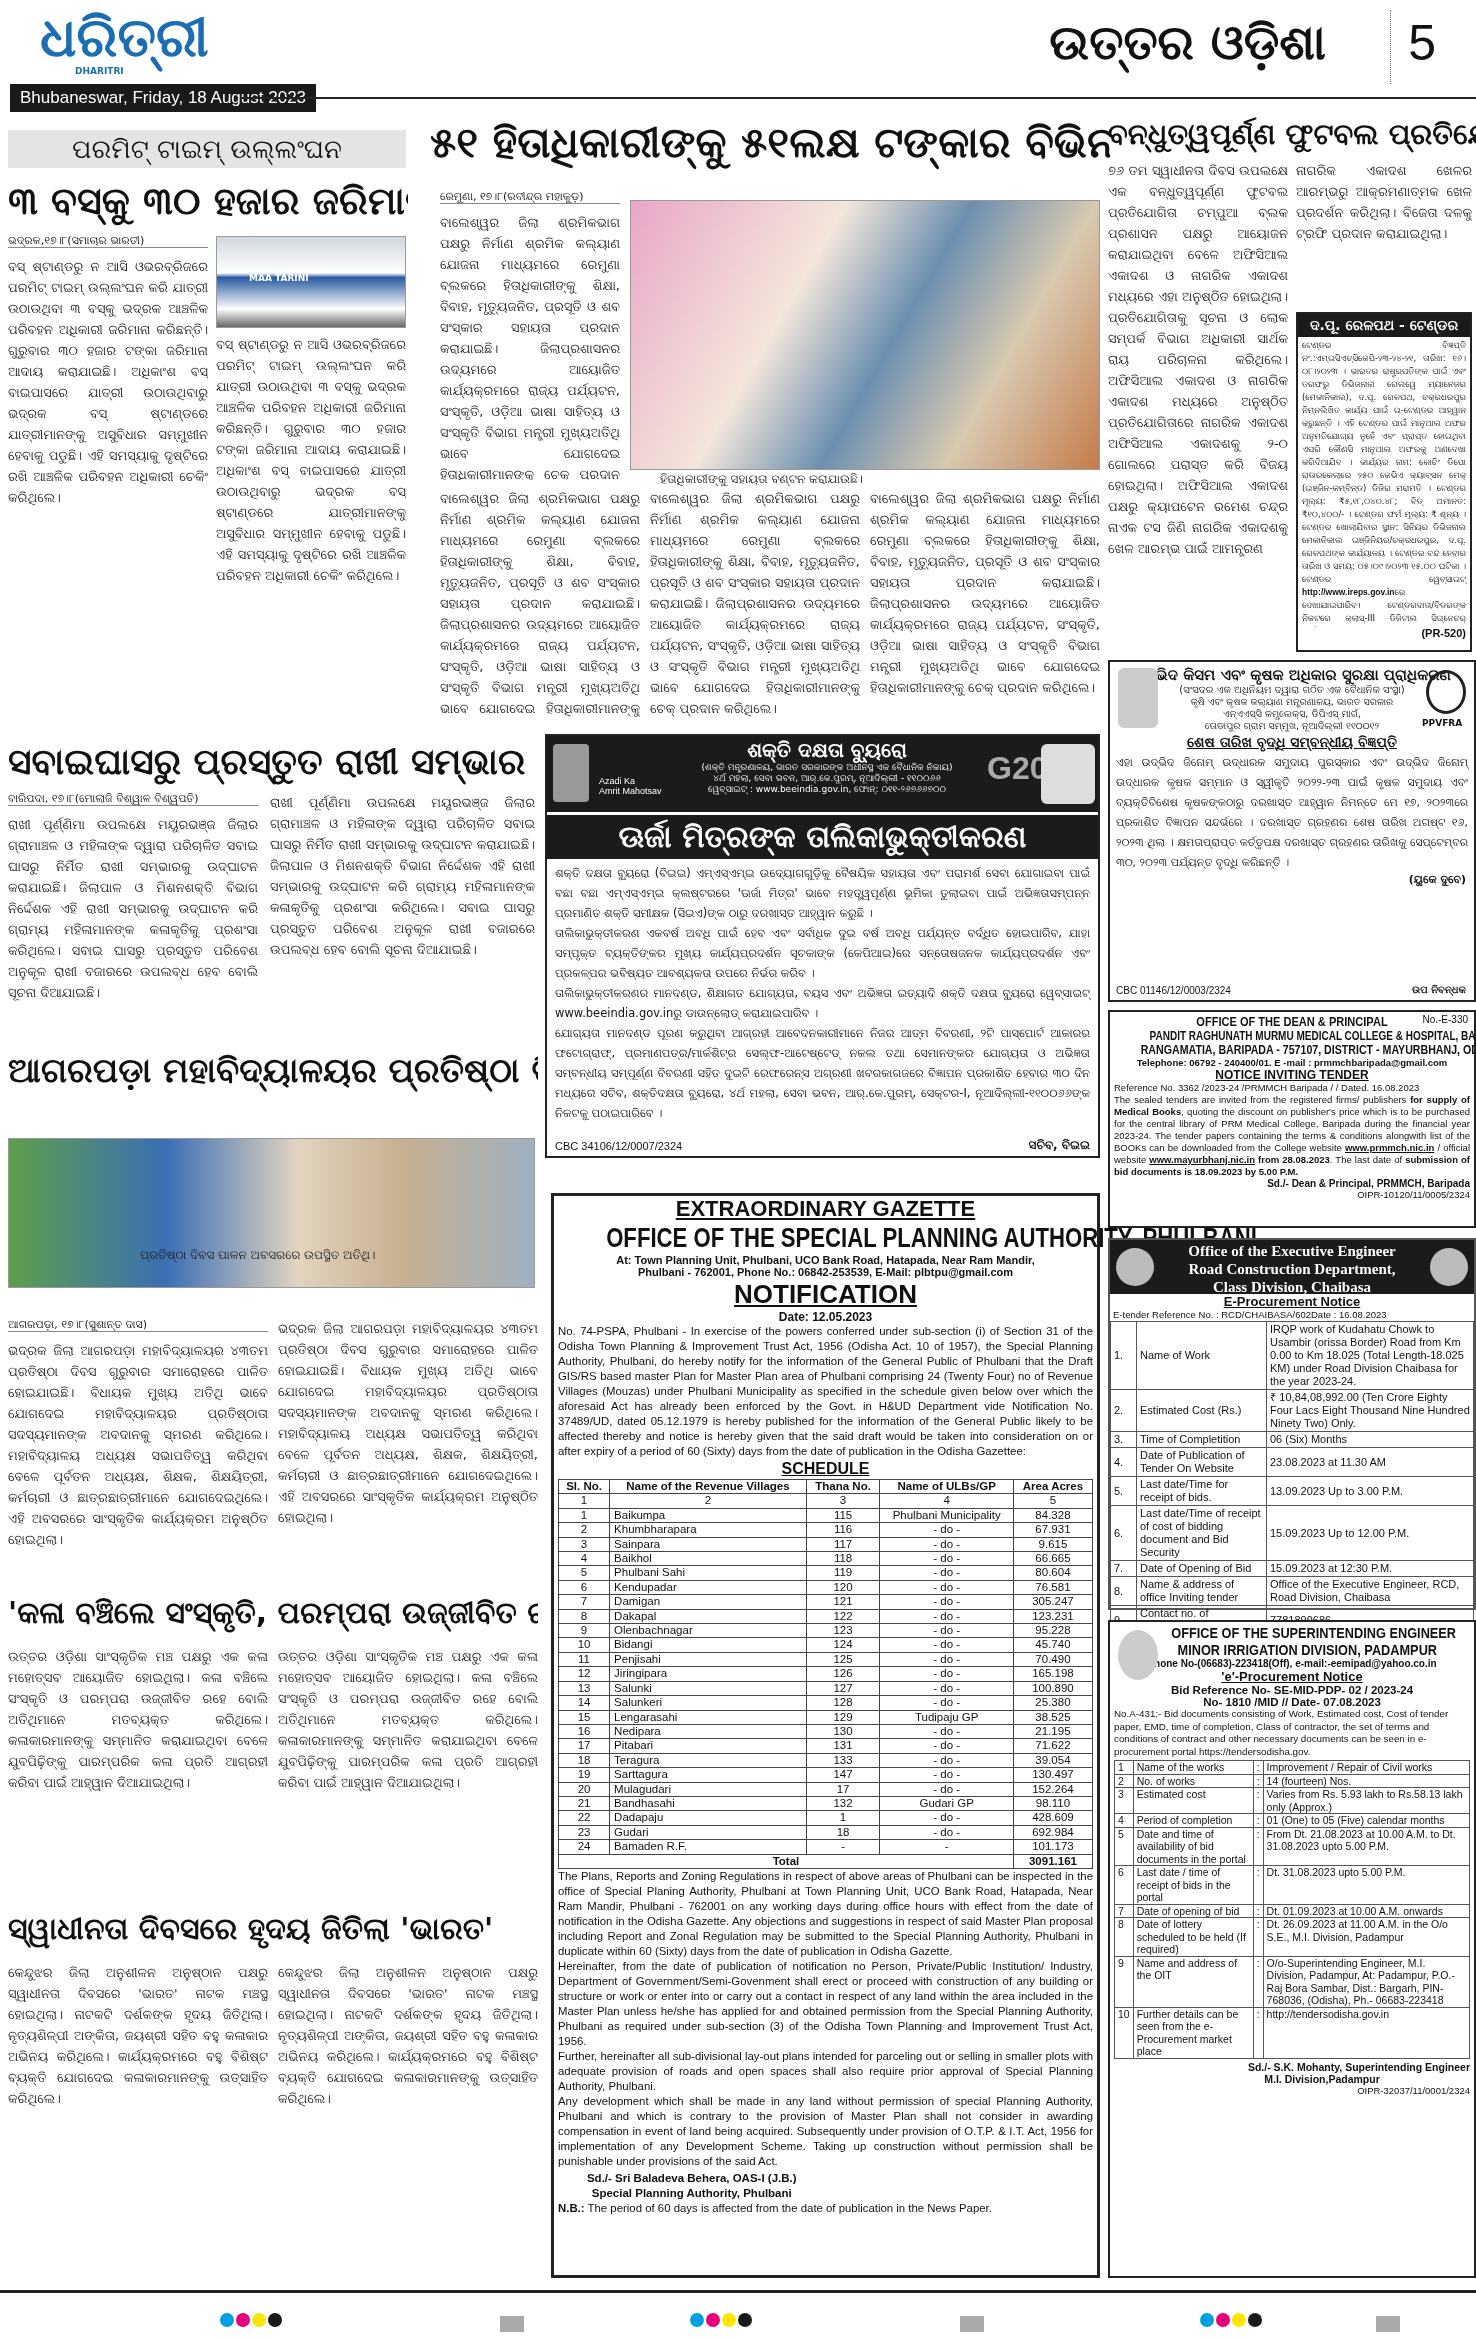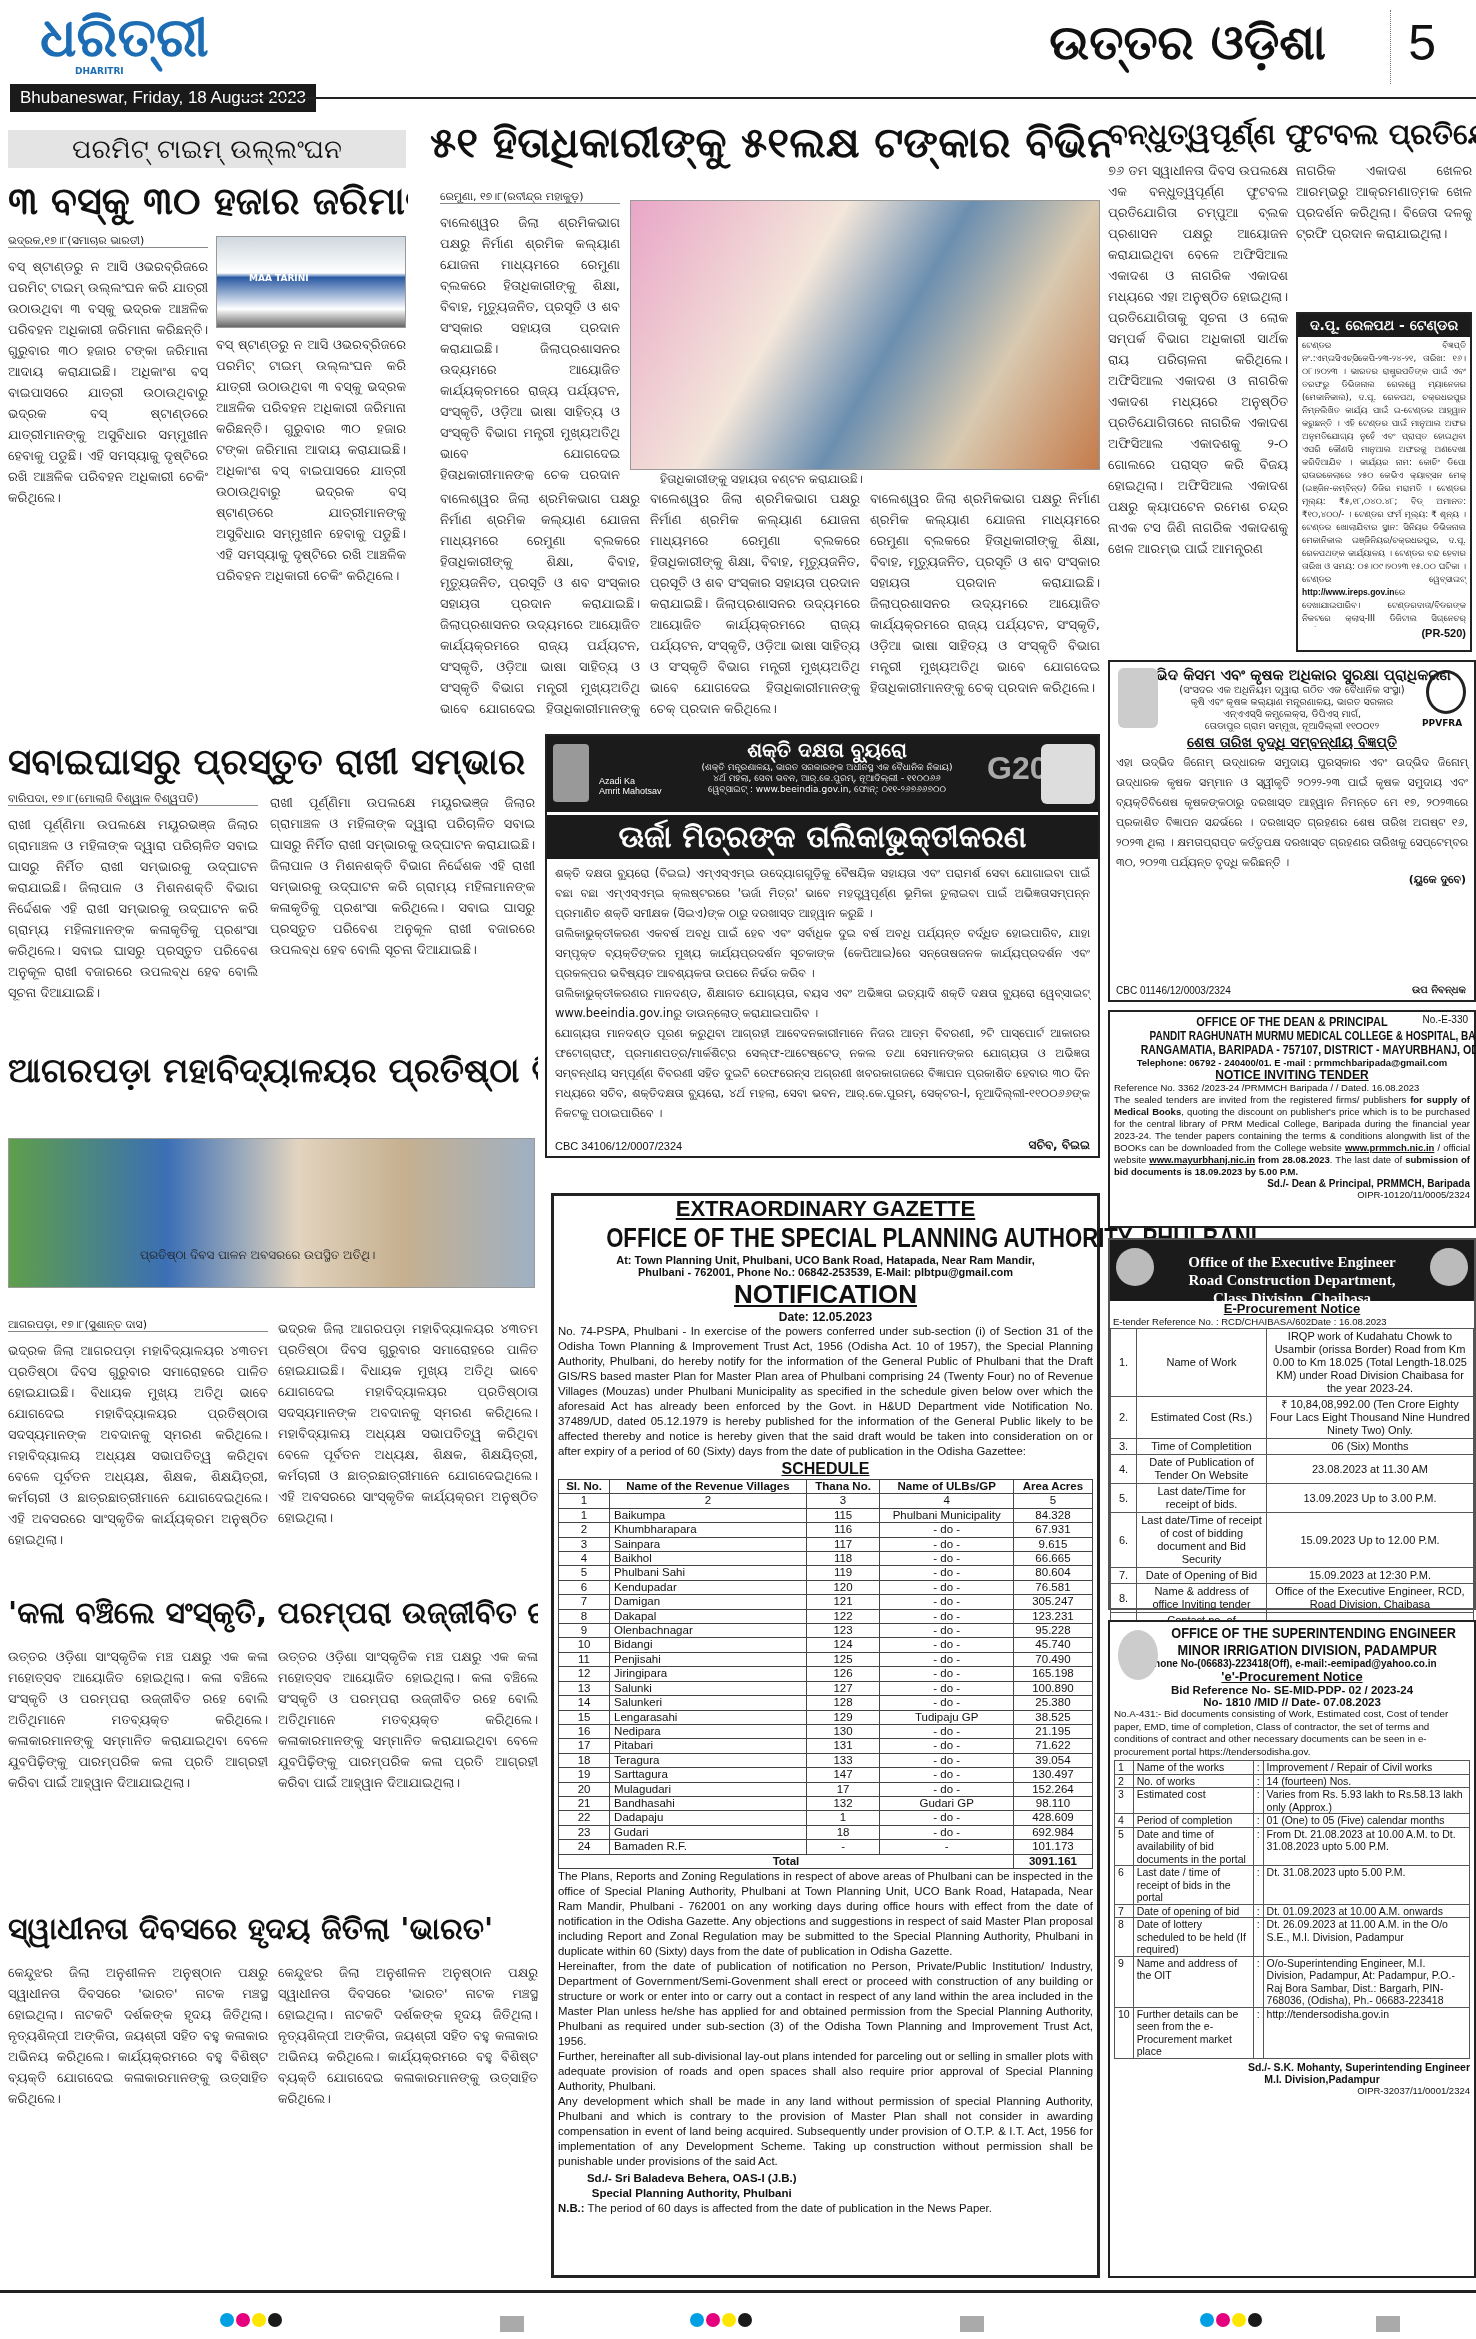--- a/index.html
+++ b/index.html
@@ -18,21 +18,21 @@
 .photo{background:linear-gradient(135deg,#8fb5d6,#d9c7a8 40%,#b88a6a 70%,#6f8f6a);border:1px solid #999}
 .photo2{background:linear-gradient(90deg,#5e9e4b,#3b6fb5 30%,#e2d4c0 55%,#c6b08f 75%,#9fb0c2)}
 .caption{font-size:12px;color:#222}
 .box{border:2px solid #222;background:#fff}
 .darkband{background:#1b1b1b;color:#fff}
 table{border-collapse:collapse}
 .sched td,.sched th{border:1px solid #444;font-family:"Liberation Sans",sans-serif;font-size:11.5px;padding:0 4px;line-height:13.4px}
 .sched th{font-weight:bold}
 .c{text-align:center}
 .en{font-family:"Liberation Sans",sans-serif}
-.ep td{border:1px solid #555;font-family:"Liberation Sans",sans-serif;font-size:11px;line-height:13px;padding:1px 3px;text-align:center;vertical-align:middle}
+.ep td{border:1px solid #555;font-family:"Liberation Sans",sans-serif;font-size:11px;line-height:13px;padding:1px 3px;text-align:left;vertical-align:middle}
 .mi td{border:1px solid #555;font-family:"Liberation Sans",sans-serif;font-size:10.5px;line-height:12.5px;padding:0 3px;vertical-align:top}
 .cmyk span{display:inline-block;width:14px;height:14px;border-radius:50%;margin-right:2px}
 .reg{width:24px;height:16px;background:#aaa}
 .hr{height:3px;background:#222}
 </style>
 </head>
 <body>
 
 <div class="abs masthead-logo">ଧରିତ୍ରୀ</div>
 <div class="abs logo-sub">DHARITRI</div>
@@ -363,21 +363,21 @@
   <div style="text-align:center;font-size:12px;font-weight:bold;text-decoration:underline">NOTICE INVITING TENDER</div>
   <div style="font-size:9.5px;line-height:12px">Reference No. 3362 /2023-24 /PRMMCH Baripada / / Dated. 16.08.2023</div>
   <div style="font-size:9.5px;line-height:12px;text-align:justify">
     <span>The sealed tenders are invited from the registered firms/ publishers </span><b>for supply of Medical Books</b><span>, quoting the discount on publisher's price which is to be purchased for the central library of PRM Medical College, Baripada during the financial year 2023-24. The tender papers containing the terms &amp; conditions alongwith list of the BOOKs can be downloaded from the College website </span><b style="text-decoration:underline">www.prmmch.nic.in</b><span> / official website </span><b style="text-decoration:underline">www.mayurbhanj.nic.in</b><b> from 28.08.2023</b><span>. The last date of </span><b>submission of bid documents is 18.09.2023 by 5.00 P.M.</b>
   </div>
   <div style="text-align:right;font-size:10px;font-weight:bold">Sd./- Dean &amp; Principal, PRMMCH, Baripada</div>
   <div style="text-align:right;font-size:9.5px">OIPR-10120/11/0005/2324</div>
 </div>
 
 <div class="abs box en" style="left:1108px;top:1238px;width:368px;height:372px;border-color:#555">
-  <div class="darkband" style="position:relative;height:61px;text-align:center;font-family:'Liberation Serif',serif;font-weight:bold;font-size:15px;line-height:18px;padding-top:13px">
+  <div class="darkband" style="position:relative;height:54px;text-align:center;font-family:'Liberation Serif',serif;font-weight:bold;font-size:15px;line-height:18px;padding-top:2px">
     <div class="abs" style="left:6px;top:8px;width:38px;height:38px;border-radius:50%;background:#bbb"></div>
     <div class="abs" style="right:6px;top:8px;width:38px;height:38px;border-radius:50%;background:#bbb"></div>
     <div>Office of the Executive Engineer</div>
     <div>Road Construction Department,</div>
     <div>Class Division, Chaibasa</div>
   </div>
   <div style="text-align:center;font-size:13px;font-weight:bold;text-decoration:underline">E-Procurement Notice</div>
   <div style="font-size:9.5px;padding:0 3px">E-tender Reference No. : RCD/CHAIBASA/602Date : 16.08.2023</div>
   <table class="ep" style="width:100%;margin-top:1px">
       <tbody id="rcd-body">

